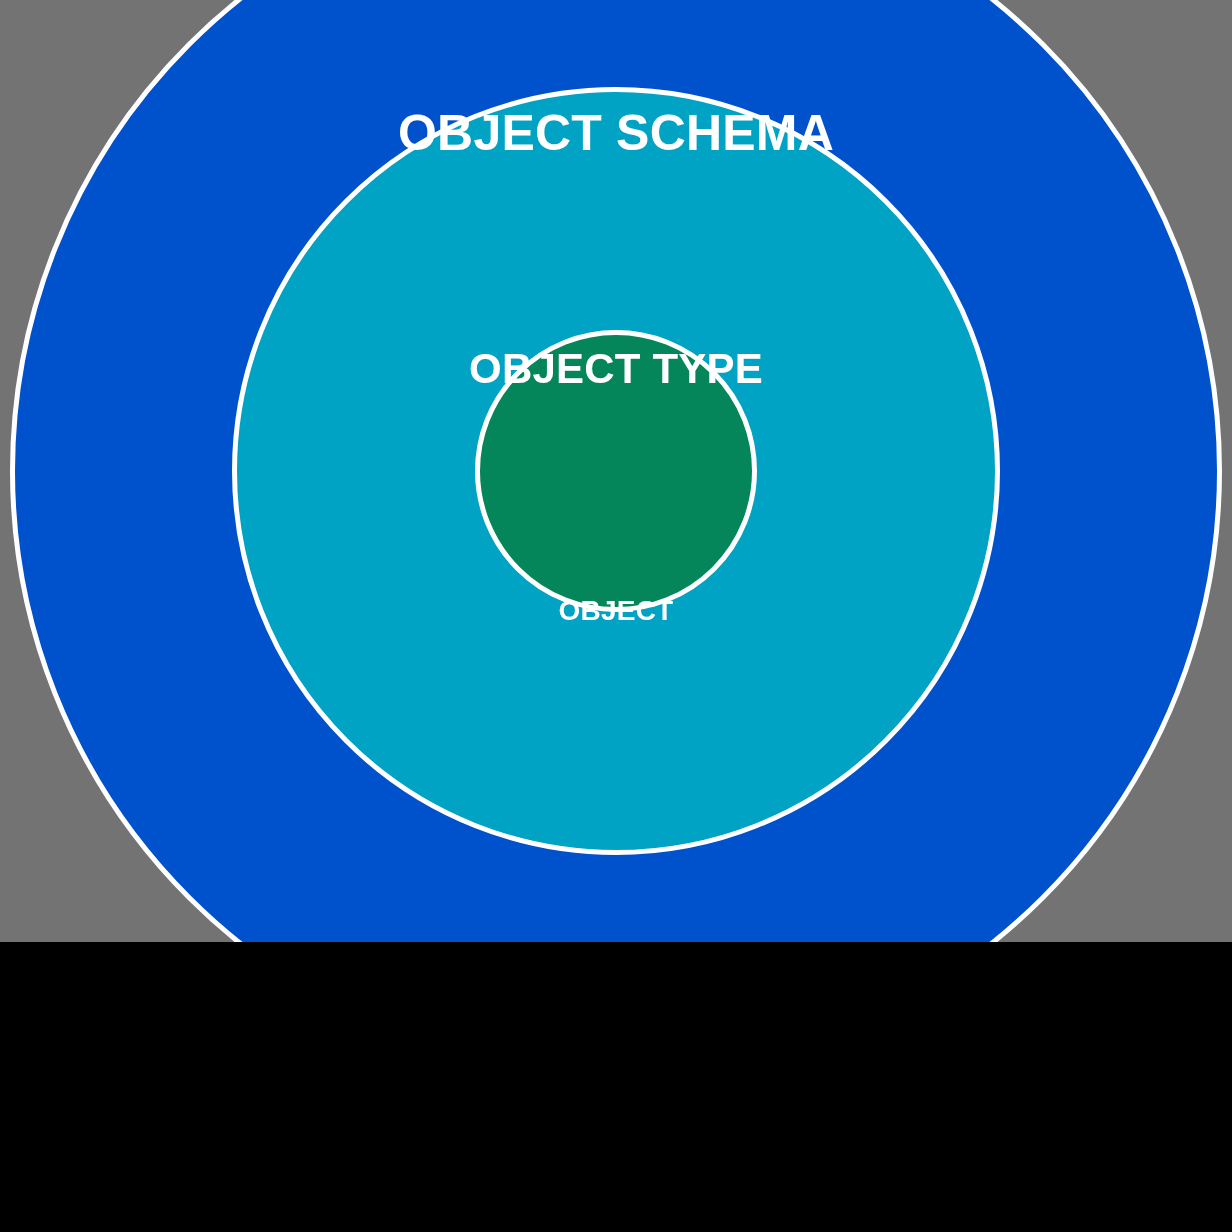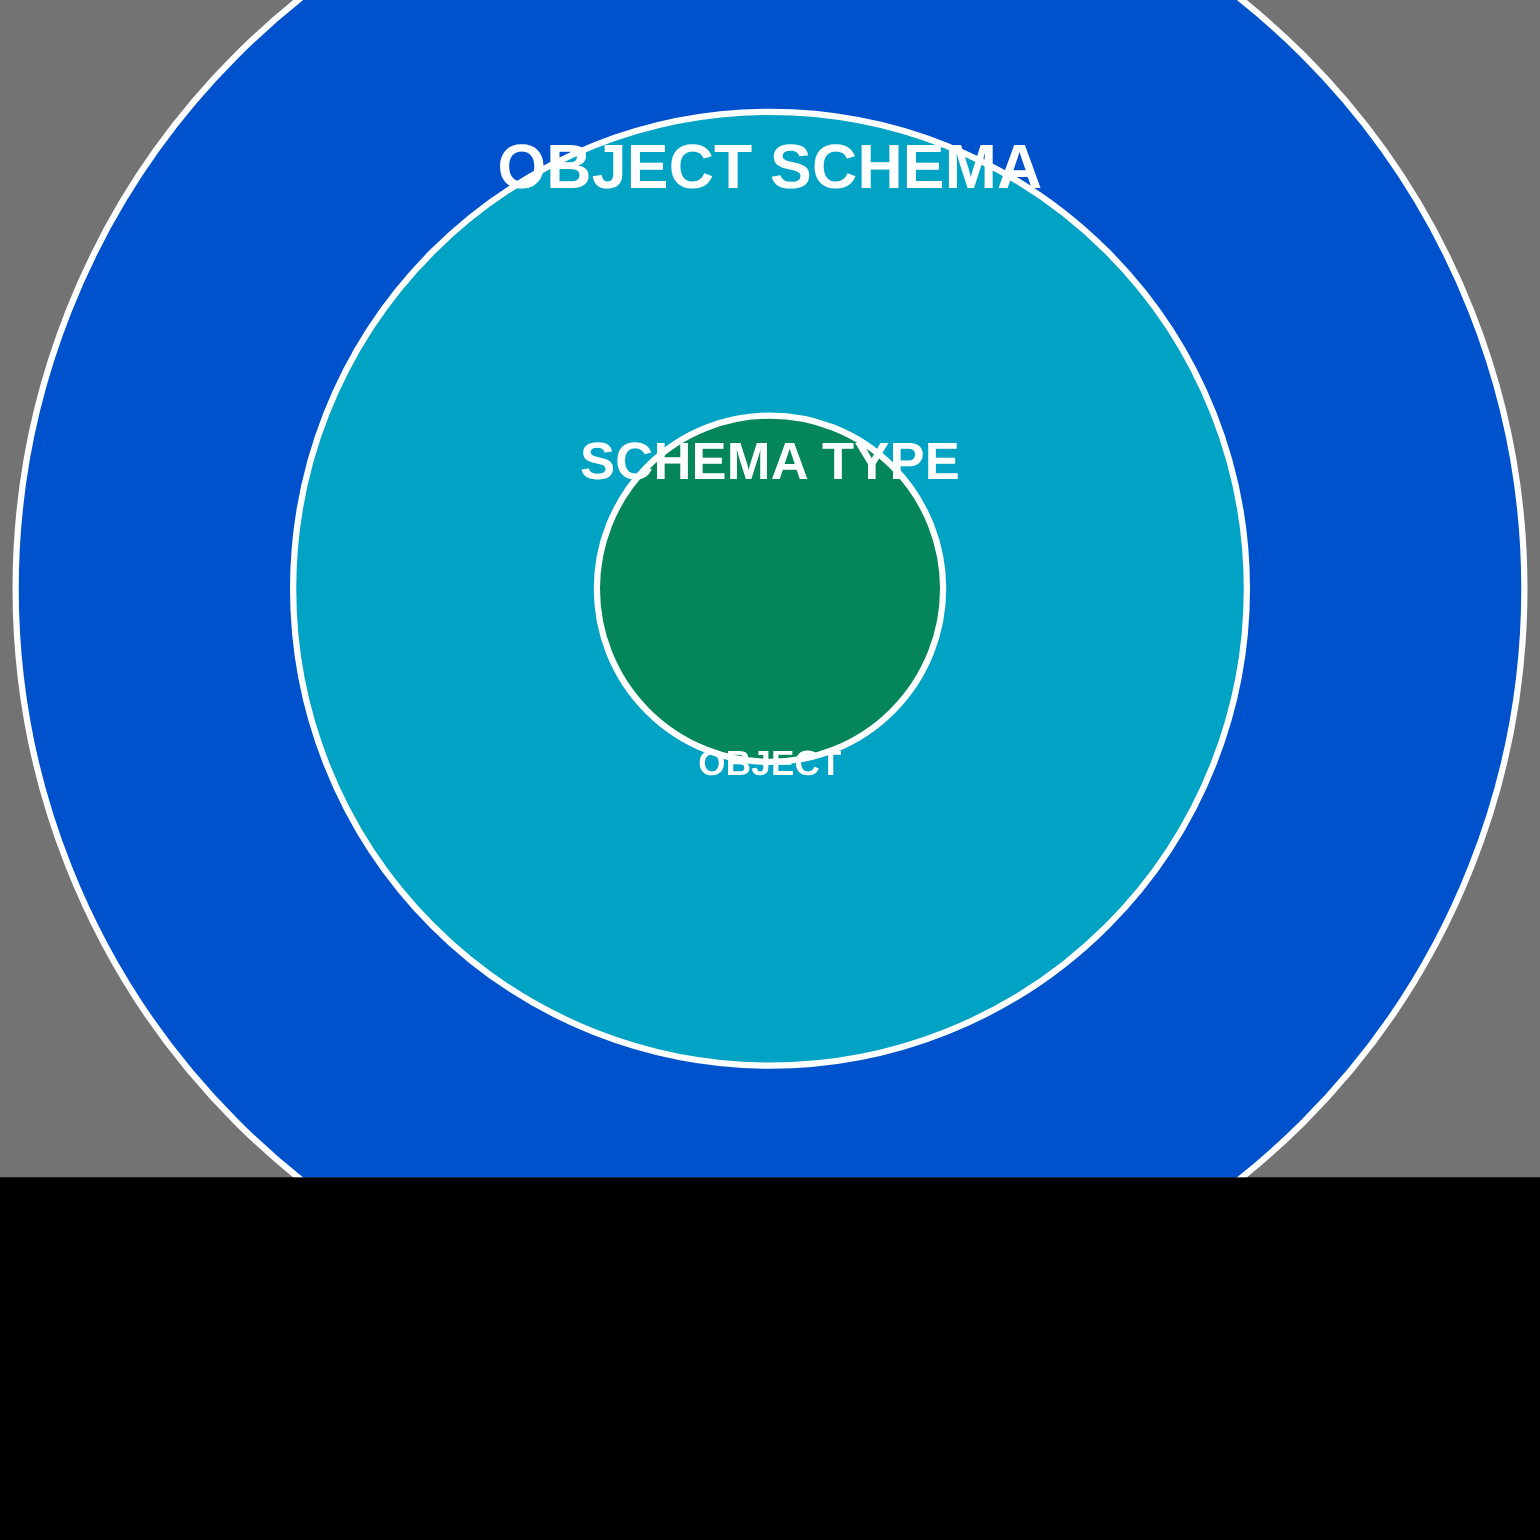--- a/index.html
+++ b/index.html
@@ -91,17 +91,17 @@
 <div id="stage">
 
   <div class="ring ring-outer"></div>
 
   <div class="ring ring-middle"></div>
 
   <div class="ring ring-inner"></div>
 
   <div class="label label-schema">OBJECT SCHEMA</div>
 
-  <div class="label label-type">SCHEMA TYPE</div>
+  <div class="label label-type">OBJECT TYPE</div>
 
   <div class="label label-object">OBJECT</div>
 
 </div>
 
 </body></html>

